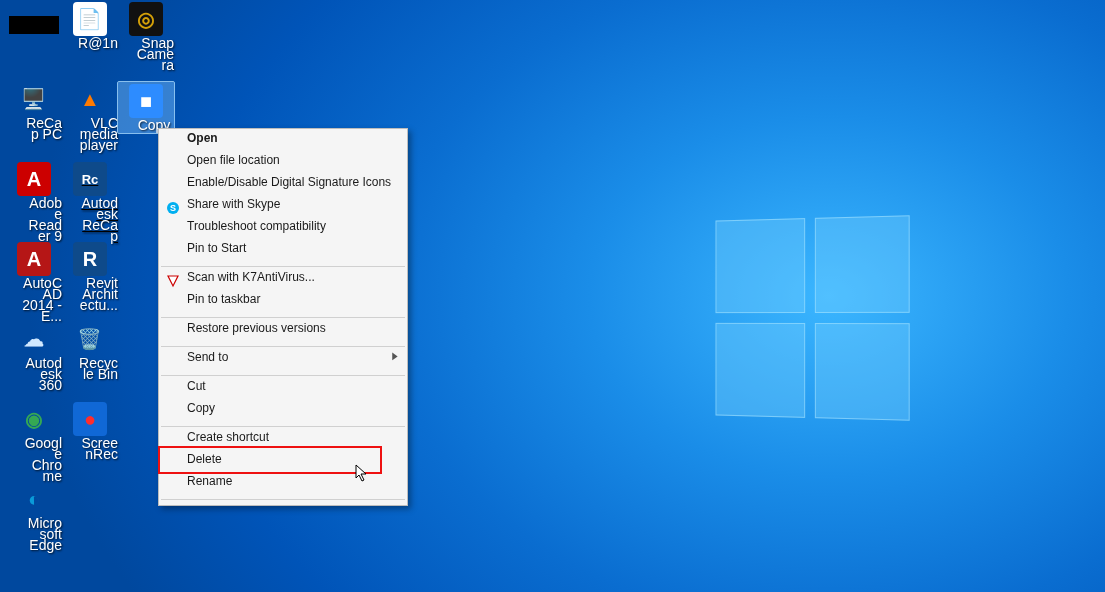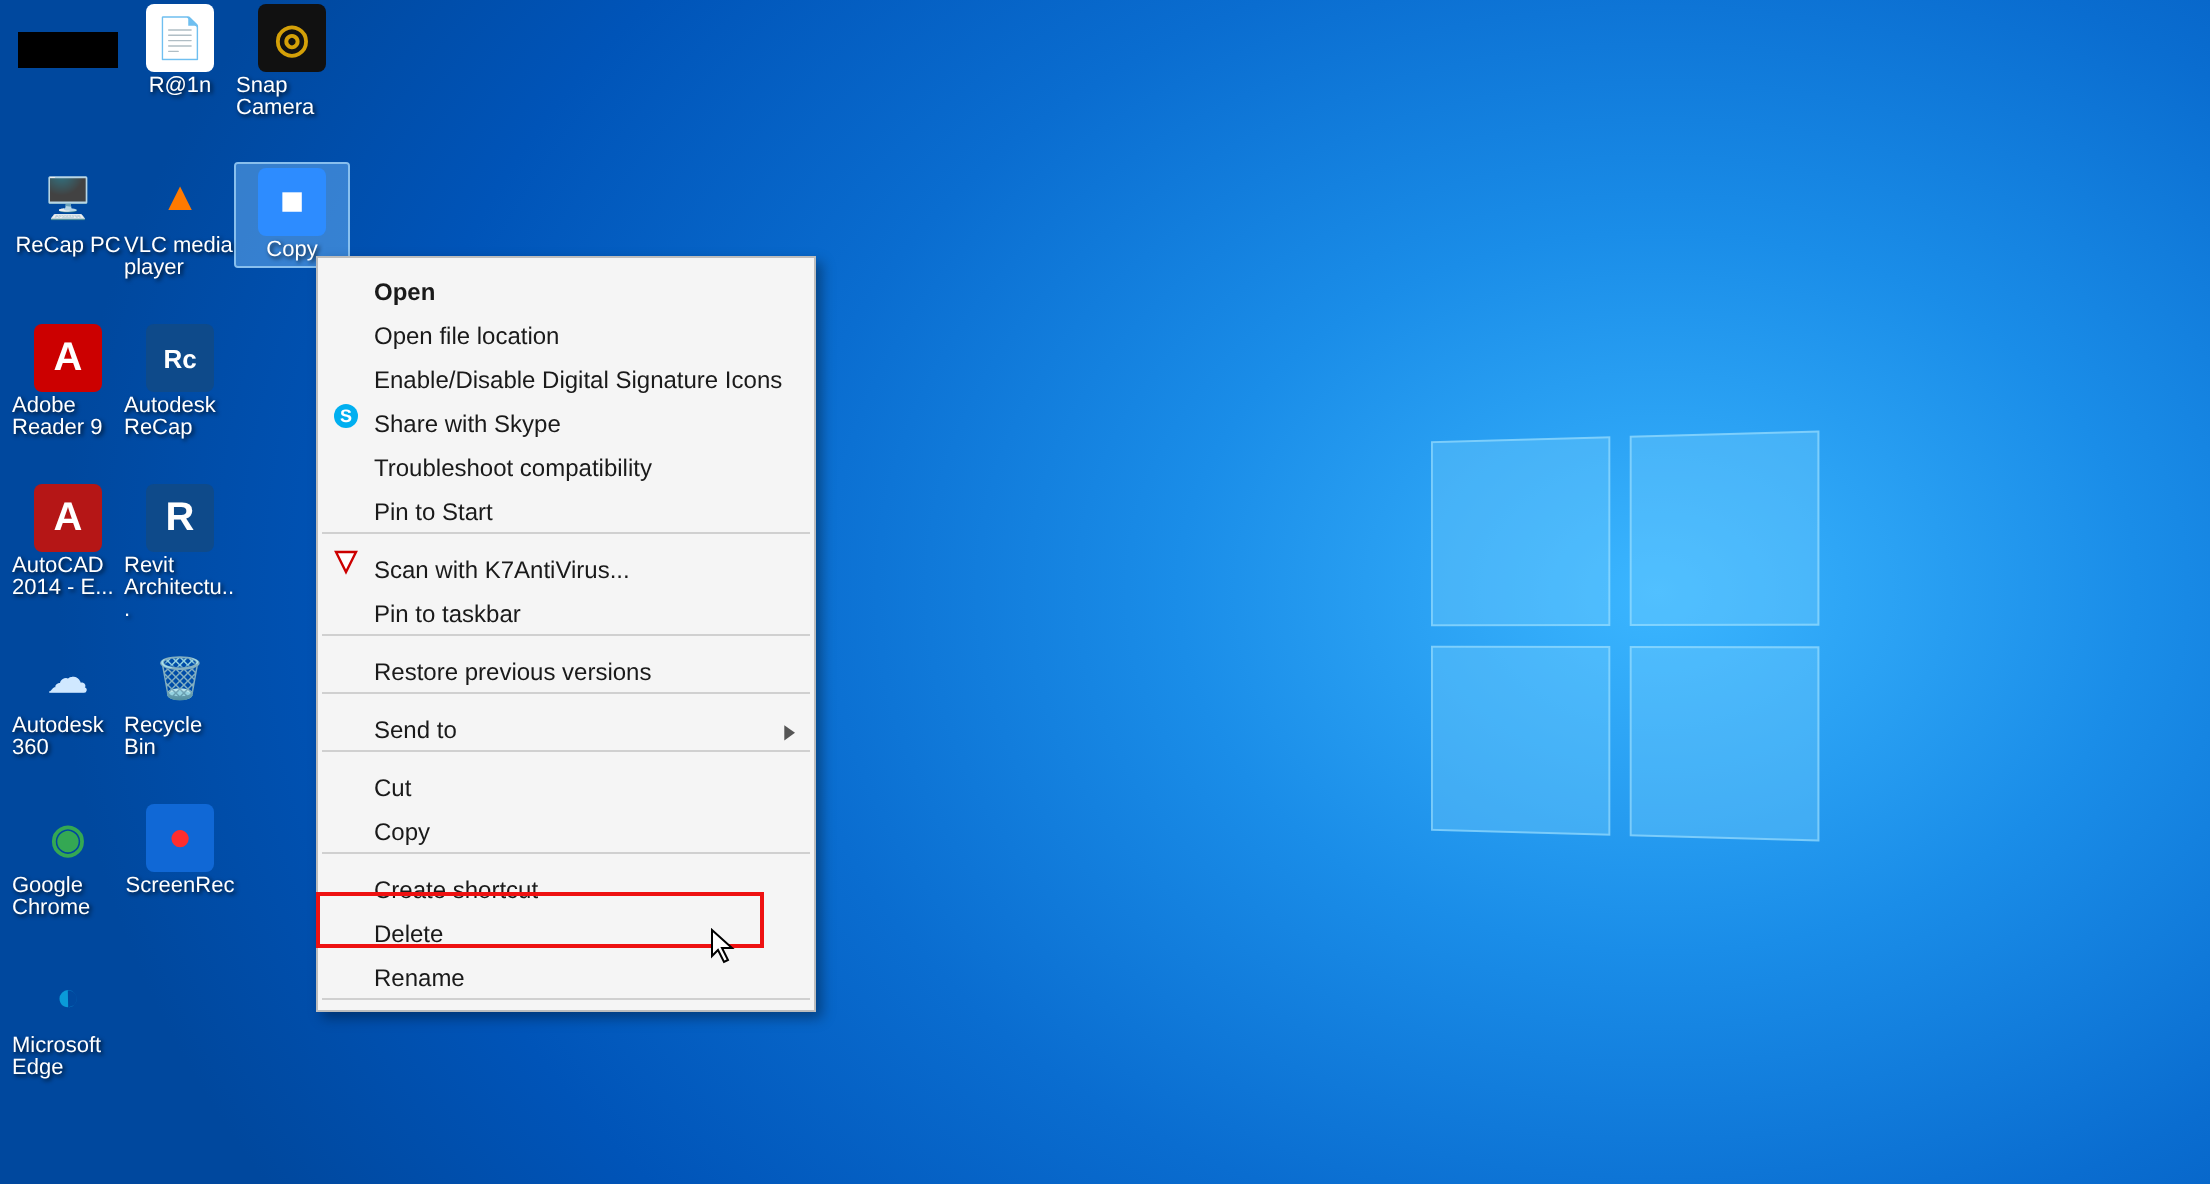--- a/index.html
+++ b/index.html
@@ -33,44 +33,45 @@
     cursor: pointer;
   }
   .dicon .ico {
     width: 34px; height: 34px;
     display: flex; align-items: center; justify-content: center;
     border-radius: 4px;
     font-size: 20px;
   }
   .dicon .lbl {
     color: #fff;
-    font-size: 11px;
+    font-size: 14px;
     line-height: 11px;
-    text-align: left;
+    text-align: right;
     text-shadow: 1px 1px 2px rgba(0,0,0,.8);
     word-break: break-word;
     max-width: 60px;
+    margin-left: 16px;
   }
   .sel { background: rgba(120,190,255,.45); outline: 1px solid rgba(170,220,255,.8); padding: 2px; border-radius: 1px; }
   .blackbox { background: #000; width: 50px; height: 18px; margin-top: 14px; }
 
   
   .ctxmenu {
     position: absolute;
     left: 158px; top: 128px;
     width: 250px;
     background: #f5f5f5;
     border: 1px solid #bdbdbd;
     box-shadow: 3px 3px 6px rgba(0,0,0,.35);
     padding: 2px 0;
     font-size: 12px;
     color: #1a1a1a;
   }
   .mrow {
-    display: flex; align-items: flex-end;
+    display: flex; align-items: flex-start;
     height: 22px;
     padding: 0 8px 0 28px;
     position: relative;
     cursor: default;
   }
   .mrow.bold { font-weight: 600; }
   .mrow .micon {
     position: absolute; left: 6px; top: 3px;
     width: 16px; height: 16px;
     display: flex; align-items: center; justify-content: center;
@@ -133,21 +134,21 @@
       <div class="lbl">VLC media player</div>
     </div>
     <div class="dicon sel" style="left: 118px; top: 82px;">
       <div class="ico" style="background: rgb(45, 140, 255); color: rgb(255, 255, 255); font-size: 20px; font-weight: 700;">■</div>
       <div class="lbl">Copy</div>
     </div>
     <div class="dicon" style="left: 6px; top: 162px;">
       <div class="ico" style="background: rgb(204, 0, 0); color: rgb(255, 255, 255); font-size: 20px; font-weight: 700;">A</div>
       <div class="lbl">Adobe Reader 9</div>
     </div>
-    <div class="dicon" style="left: 62px; top: 162px;">
+    <div class="dicon" style="left: 62px; top: 162px; text-decoration: underline;">
       <div class="ico" style="background: rgb(14, 74, 138); color: rgb(255, 255, 255); font-size: 13px; font-weight: 700;">Rc</div>
       <div class="lbl">Autodesk ReCap</div>
     </div>
     <div class="dicon" style="left: 6px; top: 242px;">
       <div class="ico" style="background: rgb(181, 22, 22); color: rgb(255, 255, 255); font-size: 20px; font-weight: 700;">A</div>
       <div class="lbl">AutoCAD 2014 - E...</div>
     </div>
     <div class="dicon" style="left: 62px; top: 242px;">
       <div class="ico" style="background: rgb(14, 74, 138); color: rgb(255, 255, 255); font-size: 20px; font-weight: 700;">R</div>
       <div class="lbl">Revit Architectu...</div>

